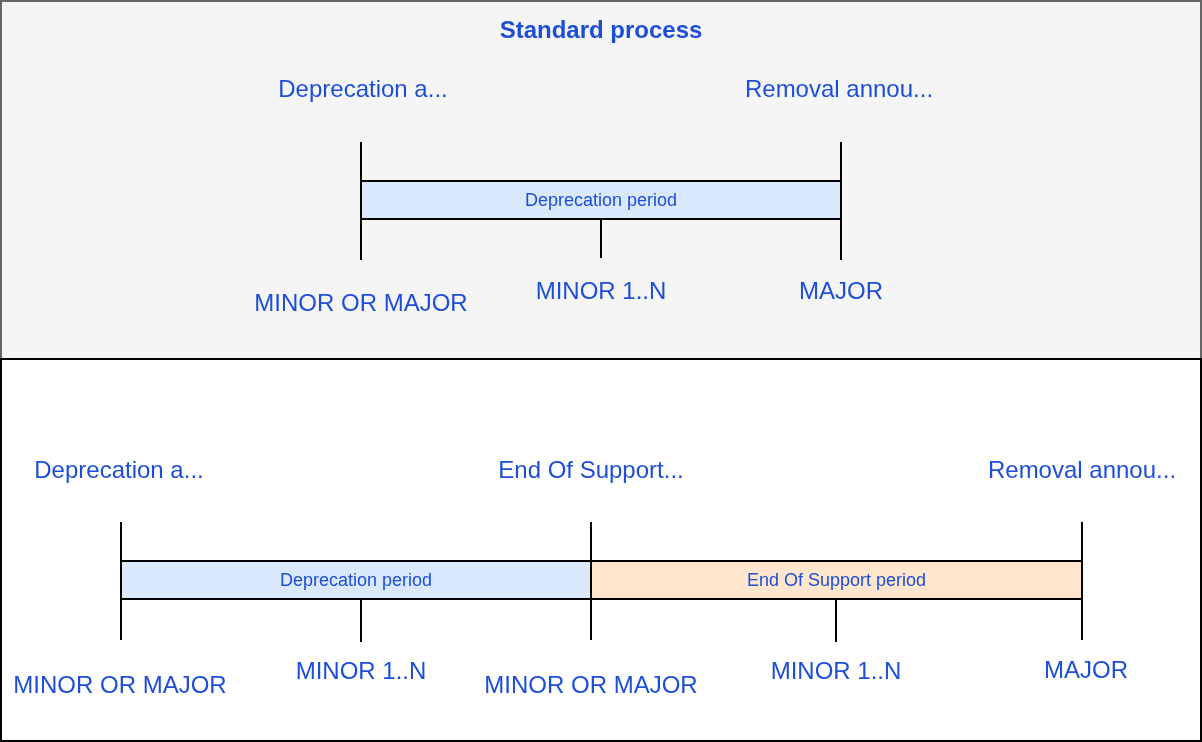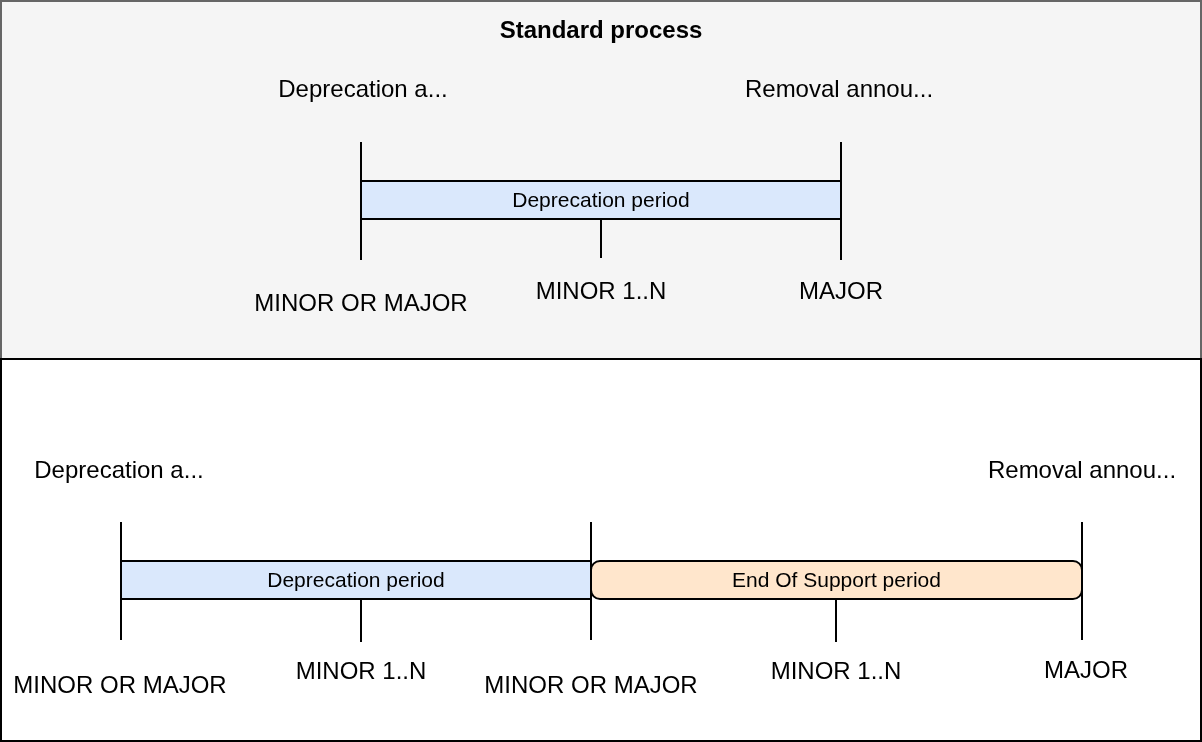--- a/index.html
+++ b/index.html
@@ -1,18 +1,18 @@
 <!DOCTYPE html>
 <html style="--panel1_bg: #f5f5f5; --panel1_border: #666666; --panel2_bg: #ffffff; --panel2_border: #000000; --deprecation_fill: #dae8fc; --end_of_support_fill: #ffe6cc; --line: #000000;"><head>
 <meta charset="utf-8">
 <style>
   html,body{margin:0;padding:0;background:#ffffff;}
   #canvas{
     position:relative;width:1202px;height:742px;overflow:hidden;
-    font-family:"Liberation Sans",sans-serif;color:#000000;
+    font-family:"Liberation Sans",sans-serif;color:#1d4ed8;
   }
   .panel{position:absolute;box-sizing:border-box;}
   #panel1-bg{
     left:0;top:0;width:1202px;height:360px;
     background:var(--panel1_bg,#f5f5f5);
     border:2px solid var(--panel1_border,#666666);
   }
   #panel2-bg{
     left:0;top:358px;width:1202px;height:384px;
     background:var(--panel2_bg,#ffffff);
@@ -27,24 +27,24 @@
     font-size:24px;white-space:nowrap;
   }
   .tick{
     position:absolute;width:2px;
     background:var(--line,#000000);
   }
   .bar{
     position:absolute;height:40px;box-sizing:border-box;
     border:2px solid var(--line,#000000);
     display:flex;align-items:center;justify-content:center;
-    font-size:21px;white-space:nowrap;
+    font-size:18px;white-space:nowrap;
   }
   .bar.blue{background:var(--deprecation_fill,#dae8fc);}
-  .bar.orange{background:var(--end_of_support_fill,#ffe6cc);border-radius:10px;}
+  .bar.orange{background:var(--end_of_support_fill,#ffe6cc);}
 </style>
 </head>
 <body>
 
 <div id="canvas">
 
   <div id="panel1-bg" class="panel"></div>
 
   <div id="panel2-bg" class="panel"></div>
 
@@ -59,20 +59,21 @@
   <div class="bar blue" style="left:360px;top:180px;width:482px;">Deprecation period</div>
 
   <div class="tick" style="left:600px;top:220px;height:38px;"></div>
 
   <div class="lbl" style="left:361px;top:289px;">MINOR OR MAJOR</div>
   <div class="lbl" style="left:601px;top:277px;">MINOR 1..N</div>
   <div class="lbl" style="left:841px;top:277px;">MAJOR</div>
 
 
   <div class="lbl" style="left:119px;top:456px;">Deprecation a...</div>
+  <div class="lbl" style="left:591px;top:456px;">End Of Support...</div>
   <div class="lbl" style="left:1082px;top:456px;">Removal annou...</div>
 
   <div class="tick" style="left:120px;top:522px;height:118px;"></div>
   <div class="tick" style="left:590px;top:522px;height:118px;"></div>
   <div class="tick" style="left:1081px;top:522px;height:118px;"></div>
 
   <div class="bar blue" style="left:120px;top:560px;width:472px;">Deprecation period</div>
   <div class="bar orange" style="left:590px;top:560px;width:493px;">End Of Support period</div>
 
   <div class="tick" style="left:360px;top:600px;height:42px;"></div>

